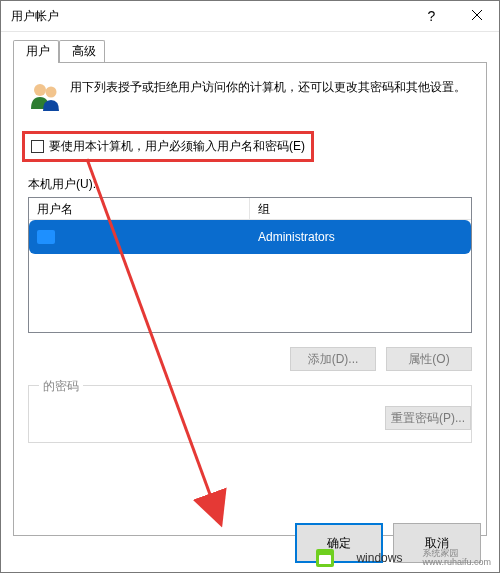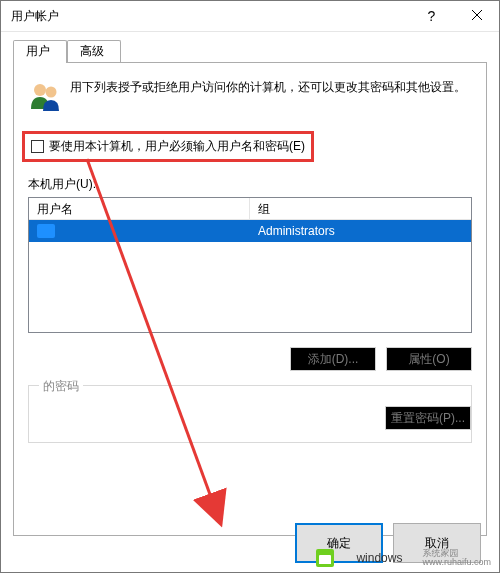--- a/index.html
+++ b/index.html
@@ -6,42 +6,42 @@
   .window{position:relative;width:500px;height:573px;border:1px solid #777;box-sizing:border-box;background:#fff;overflow:hidden;}
   .titlebar{height:30px;display:flex;align-items:center;justify-content:space-between;padding:0 0 0 10px;border-bottom:1px solid #e6e6e6;}
   .title{font-size:12px;}
   .winbtns{display:flex;height:100%;}
   .winbtn{width:45px;display:flex;align-items:center;justify-content:center;}
   .winbtn span{display:block;}
   .help-ic{font-size:14px;color:#000;}
   .close-ic svg{width:10px;height:10px;}
   .body{position:relative;padding:8px 12px 0 12px;height:calc(100% - 30px);box-sizing:border-box;}
   .tabs{display:flex;align-items:flex-end;height:22px;position:relative;}
-  .tab{padding:2px 16px 3px 12px;border:1px solid #acacac;border-bottom:none;background:#fff;font-size:12px;position:relative;border-top-left-radius:2px;border-top-right-radius:2px;}
+  .tab{padding:2px 8px 3px 12px;border:1px solid #acacac;border-bottom:none;background:#fff;font-size:12px;position:relative;border-top-left-radius:2px;border-top-right-radius:2px;}
   .tab.inactive{background:#fff;top:1px;}
   .tab.active{z-index:2;position:relative;top:1px;}
   .tabpanel{border:1px solid #acacac;height:474px;box-sizing:border-box;padding:16px 14px 12px 14px;position:relative;background:#fff;}
   .intro{display:flex;gap:8px;margin-bottom:18px;}
   .users-icon{width:34px;height:34px;flex:0 0 34px;position:relative;}
   .users-icon svg{width:34px;height:34px;}
   .intro-text{font-size:12px;line-height:1.45;}
   .chkrow{display:flex;align-items:center;gap:5px;border:3px solid #e53935;padding:4px 6px;width:fit-content;margin-bottom:14px;margin-left:-6px;}
   .chk{width:13px;height:13px;border:1px solid #333;background:#fff;box-sizing:border-box;}
   .label{font-size:12px;}
   .list-label{margin-bottom:4px;}
   .listview{border:1px solid #828790;height:136px;box-sizing:border-box;background:#fff;position:relative;}
   .lv-head{display:flex;height:22px;background:#fff;}
   .lv-hcell{flex:0 0 50%;padding:3px 8px;border-right:1px solid #e5e5e5;border-bottom:1px solid #e5e5e5;font-size:12px;box-sizing:border-box;}
   .lv-hcell:last-child{border-right:none;}
-  .lv-row{display:flex;height:22px;background:#0a6cce;color:#fff;align-items:center;}
+  .lv-row{display:flex;height:34px;background:#0a6cce;color:#fff;align-items:center;border-radius:6px;}
   .lv-cell{flex:0 0 50%;padding:0 8px;font-size:12px;display:flex;align-items:center;gap:4px;box-sizing:border-box;}
   .row-user-ic{width:18px;height:14px;background:#1e90ff;border-radius:2px;}
   .btnrow{display:flex;justify-content:flex-end;gap:10px;margin-top:14px;}
   .btn{min-width:86px;height:24px;border:1px solid #adadad;background:#e1e1e1;font-size:12px;display:flex;align-items:center;justify-content:center;box-sizing:border-box;}
-  .btn.disabled{color:#7a7a7a;background:#000000;border-color:#d0d0d0;}
+  .btn.disabled{color:#7a7a7a;background:#e5e5e5;border-color:#d0d0d0;}
   .groupbox{border:1px solid #d9d9d9;margin-top:14px;padding:10px 0 12px 12px;position:relative;}
   .gb-title{position:absolute;top:-8px;left:10px;background:#fff;padding:0 4px;font-size:12px;color:#888;}
   .gb-row{display:flex;align-items:center;gap:8px;}
   .key-ic{width:32px;height:32px;flex:0 0 32px;}
   .gb-text{font-size:12px;}
   .gb-btnrow{display:flex;justify-content:flex-end;margin-top:10px;}
   .dlg-btns{position:absolute;bottom:10px;right:18px;display:flex;gap:10px;}
   .dlg-btn{width:88px;height:40px;border:1px solid #adadad;background:#e1e1e1;display:flex;align-items:center;justify-content:center;font-size:12px;box-sizing:border-box;}
   .dlg-btn.default{border-color:#0078d7;box-shadow:0 0 0 1px #0078d7 inset;}
   .arrow-svg{position:absolute;left:0;top:0;width:500px;height:573px;pointer-events:none;}

